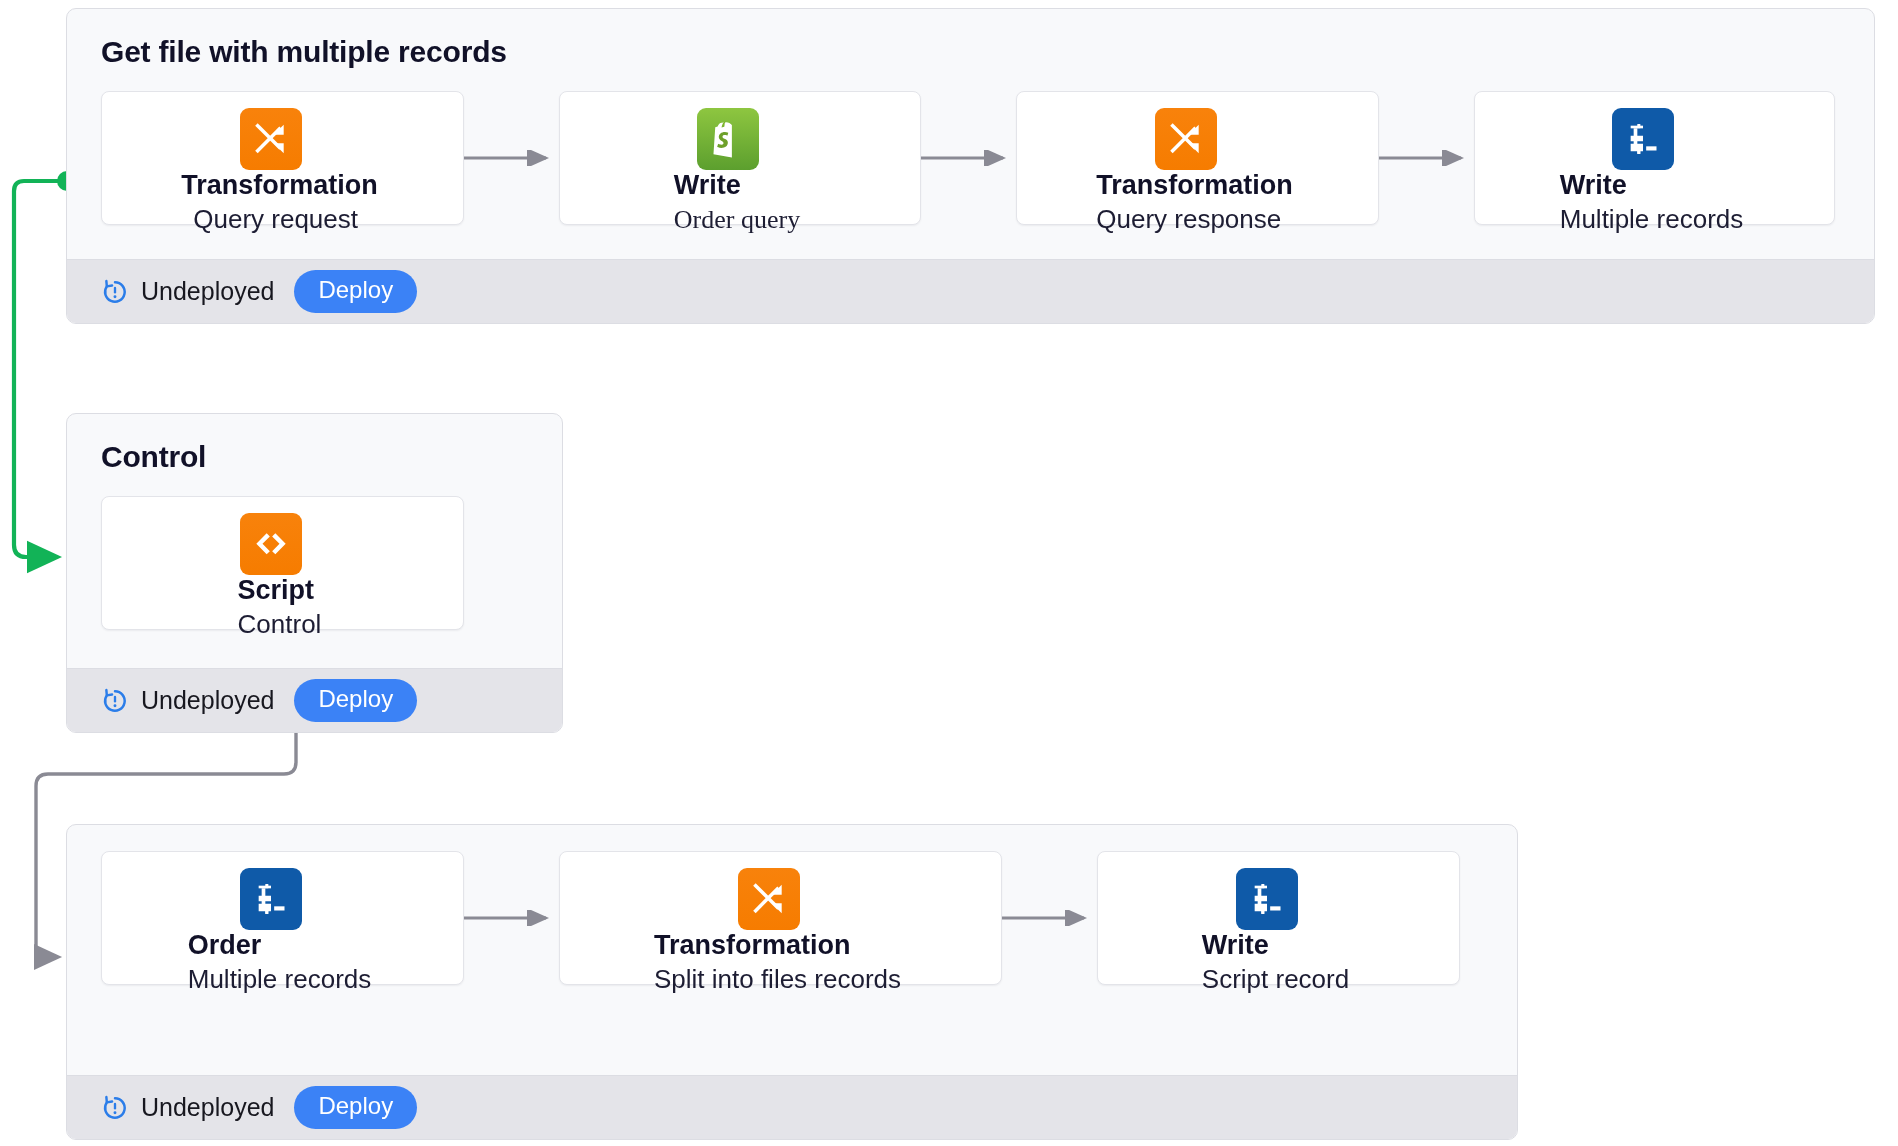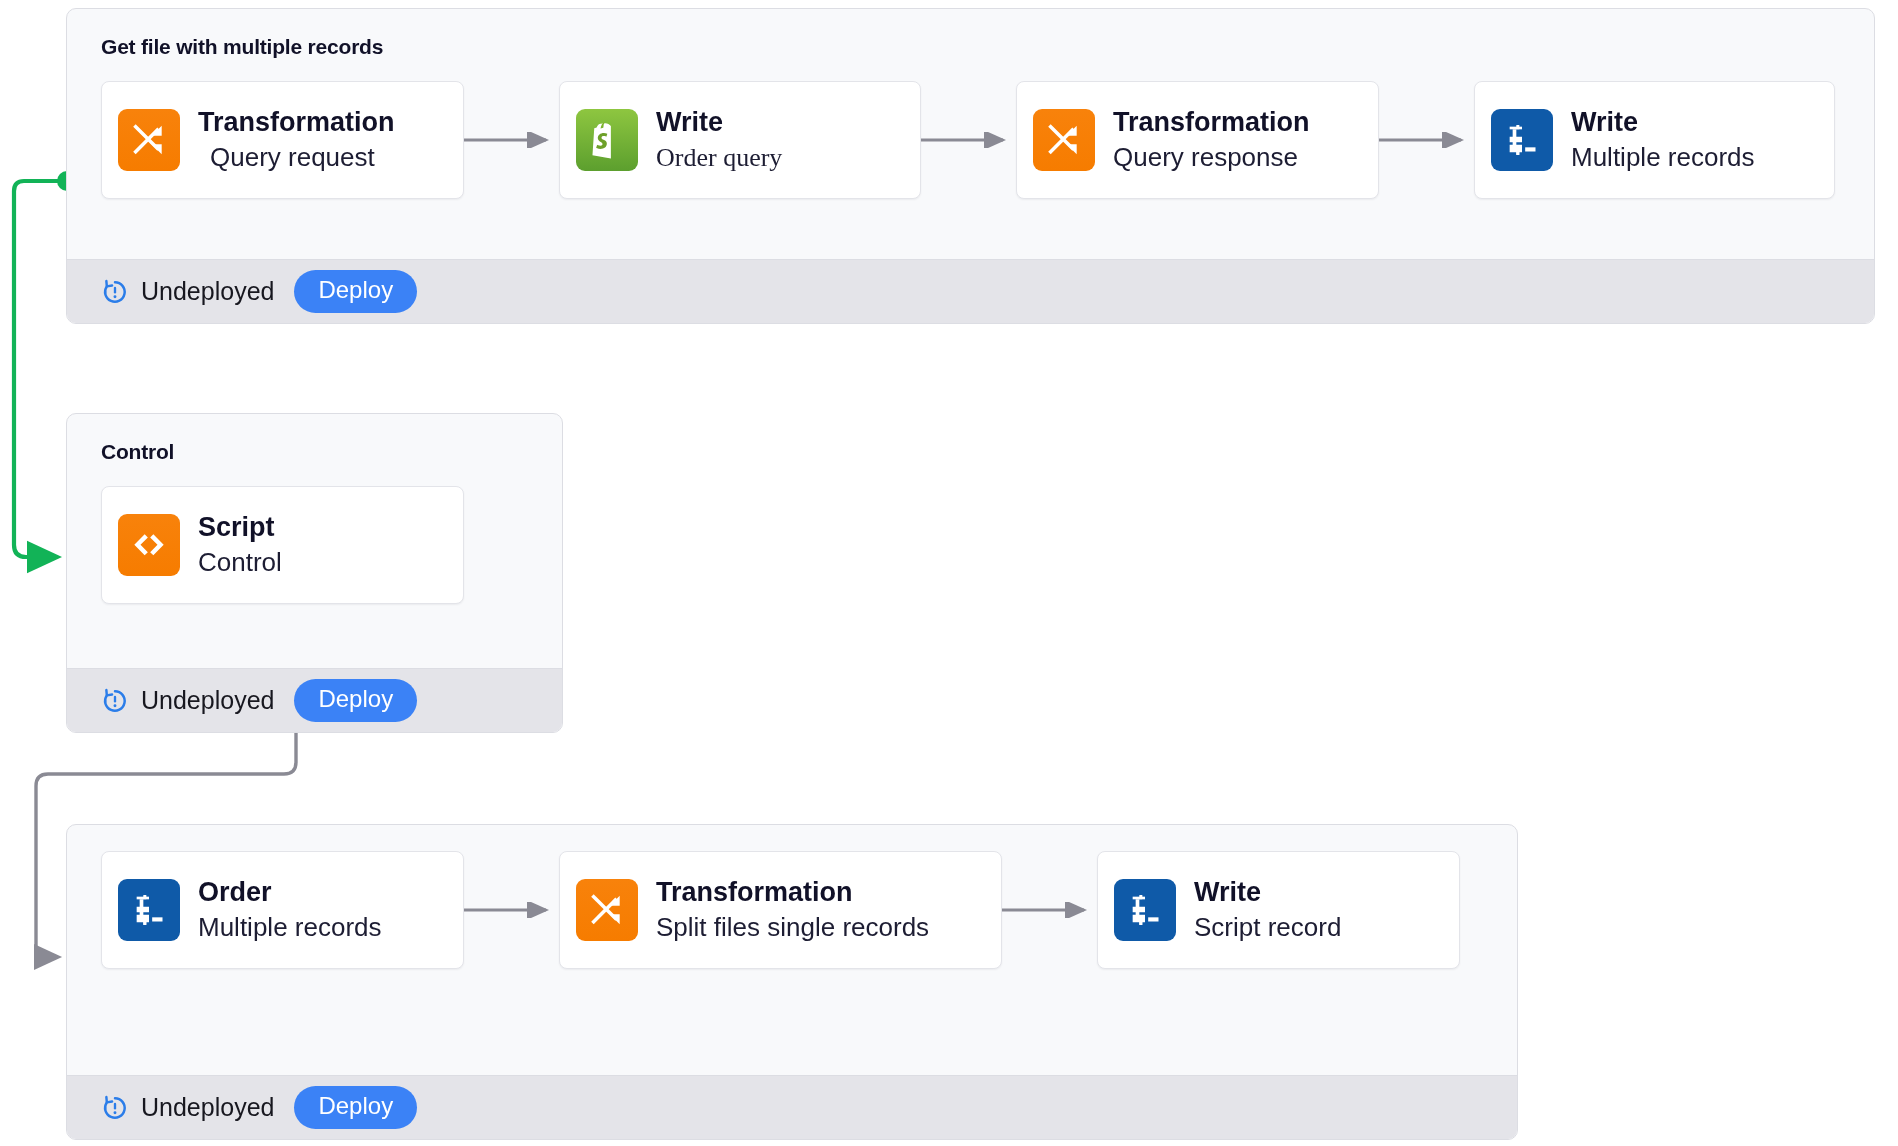--- a/index.html
+++ b/index.html
@@ -22,21 +22,21 @@
     background: #f8f9fb;
     border: 1px solid #dcdde3;
     border-radius: 10px;
     box-sizing: border-box;
     overflow: hidden;
   }
   .flow-body {
     padding: 26px 34px 30px 34px;
   }
   .flow-title {
-    font-size: 21px;
+    font-size: 30px;
     font-weight: bold;
     color: #111128;
     letter-spacing: -0.2px;
     margin: 0 0 22px 0;
     white-space: nowrap;
   }
   .node-row {
     display: flex;
     align-items: center;
   }
@@ -44,21 +44,22 @@
   
   .node {
     background: #ffffff;
     border: 1px solid #e3e4e9;
     border-radius: 8px;
     box-shadow: 0 1px 2px rgba(16,17,40,0.06);
     display: flex;
     align-items: center;
     padding: 16px 22px 16px 16px;
     box-sizing: border-box;
-    height: 118px;
+    height: 134px;
+    flex-direction: column;
   }
   .node-icon {
     width: 62px;
     height: 62px;
     border-radius: 9px;
     flex: 0 0 62px;
     display: flex;
     align-items: center;
     justify-content: center;
     margin-right: 18px;
@@ -329,21 +330,21 @@
               <g fill="none" stroke="#ffffff" stroke-width="2.1" stroke-linecap="square">
                 <path d="M4 4 L17 17"></path>
                 <path d="M4 19 L17 6"></path>
               </g>
               <path d="M19.6 3.4 L19.6 9.4 L13.6 9.4 Z" fill="#ffffff"></path>
               <path d="M19.6 20.6 L13.6 14.6 L19.6 14.6 Z" fill="#ffffff"></path>
             </svg>
           </span>
           <span class="node-text">
             <span class="node-title" style="display:block;">Transformation</span>
-            <span class="node-sub" style="display:block;">Split files single records</span>
+            <span class="node-sub" style="display:block;">Split into files records</span>
           </span>
         </div>
 
         <span class="arrow" style="width:95px;">
           <svg width="95" height="16" viewBox="0 0 95 16">
             <path d="M0 8 L82 8" stroke="#8a8a94" stroke-width="3" fill="none" marker-end="url(#arrow-gray-sm)"></path>
           </svg>
         </span>
 
         <div class="node" style="width:363px;">

